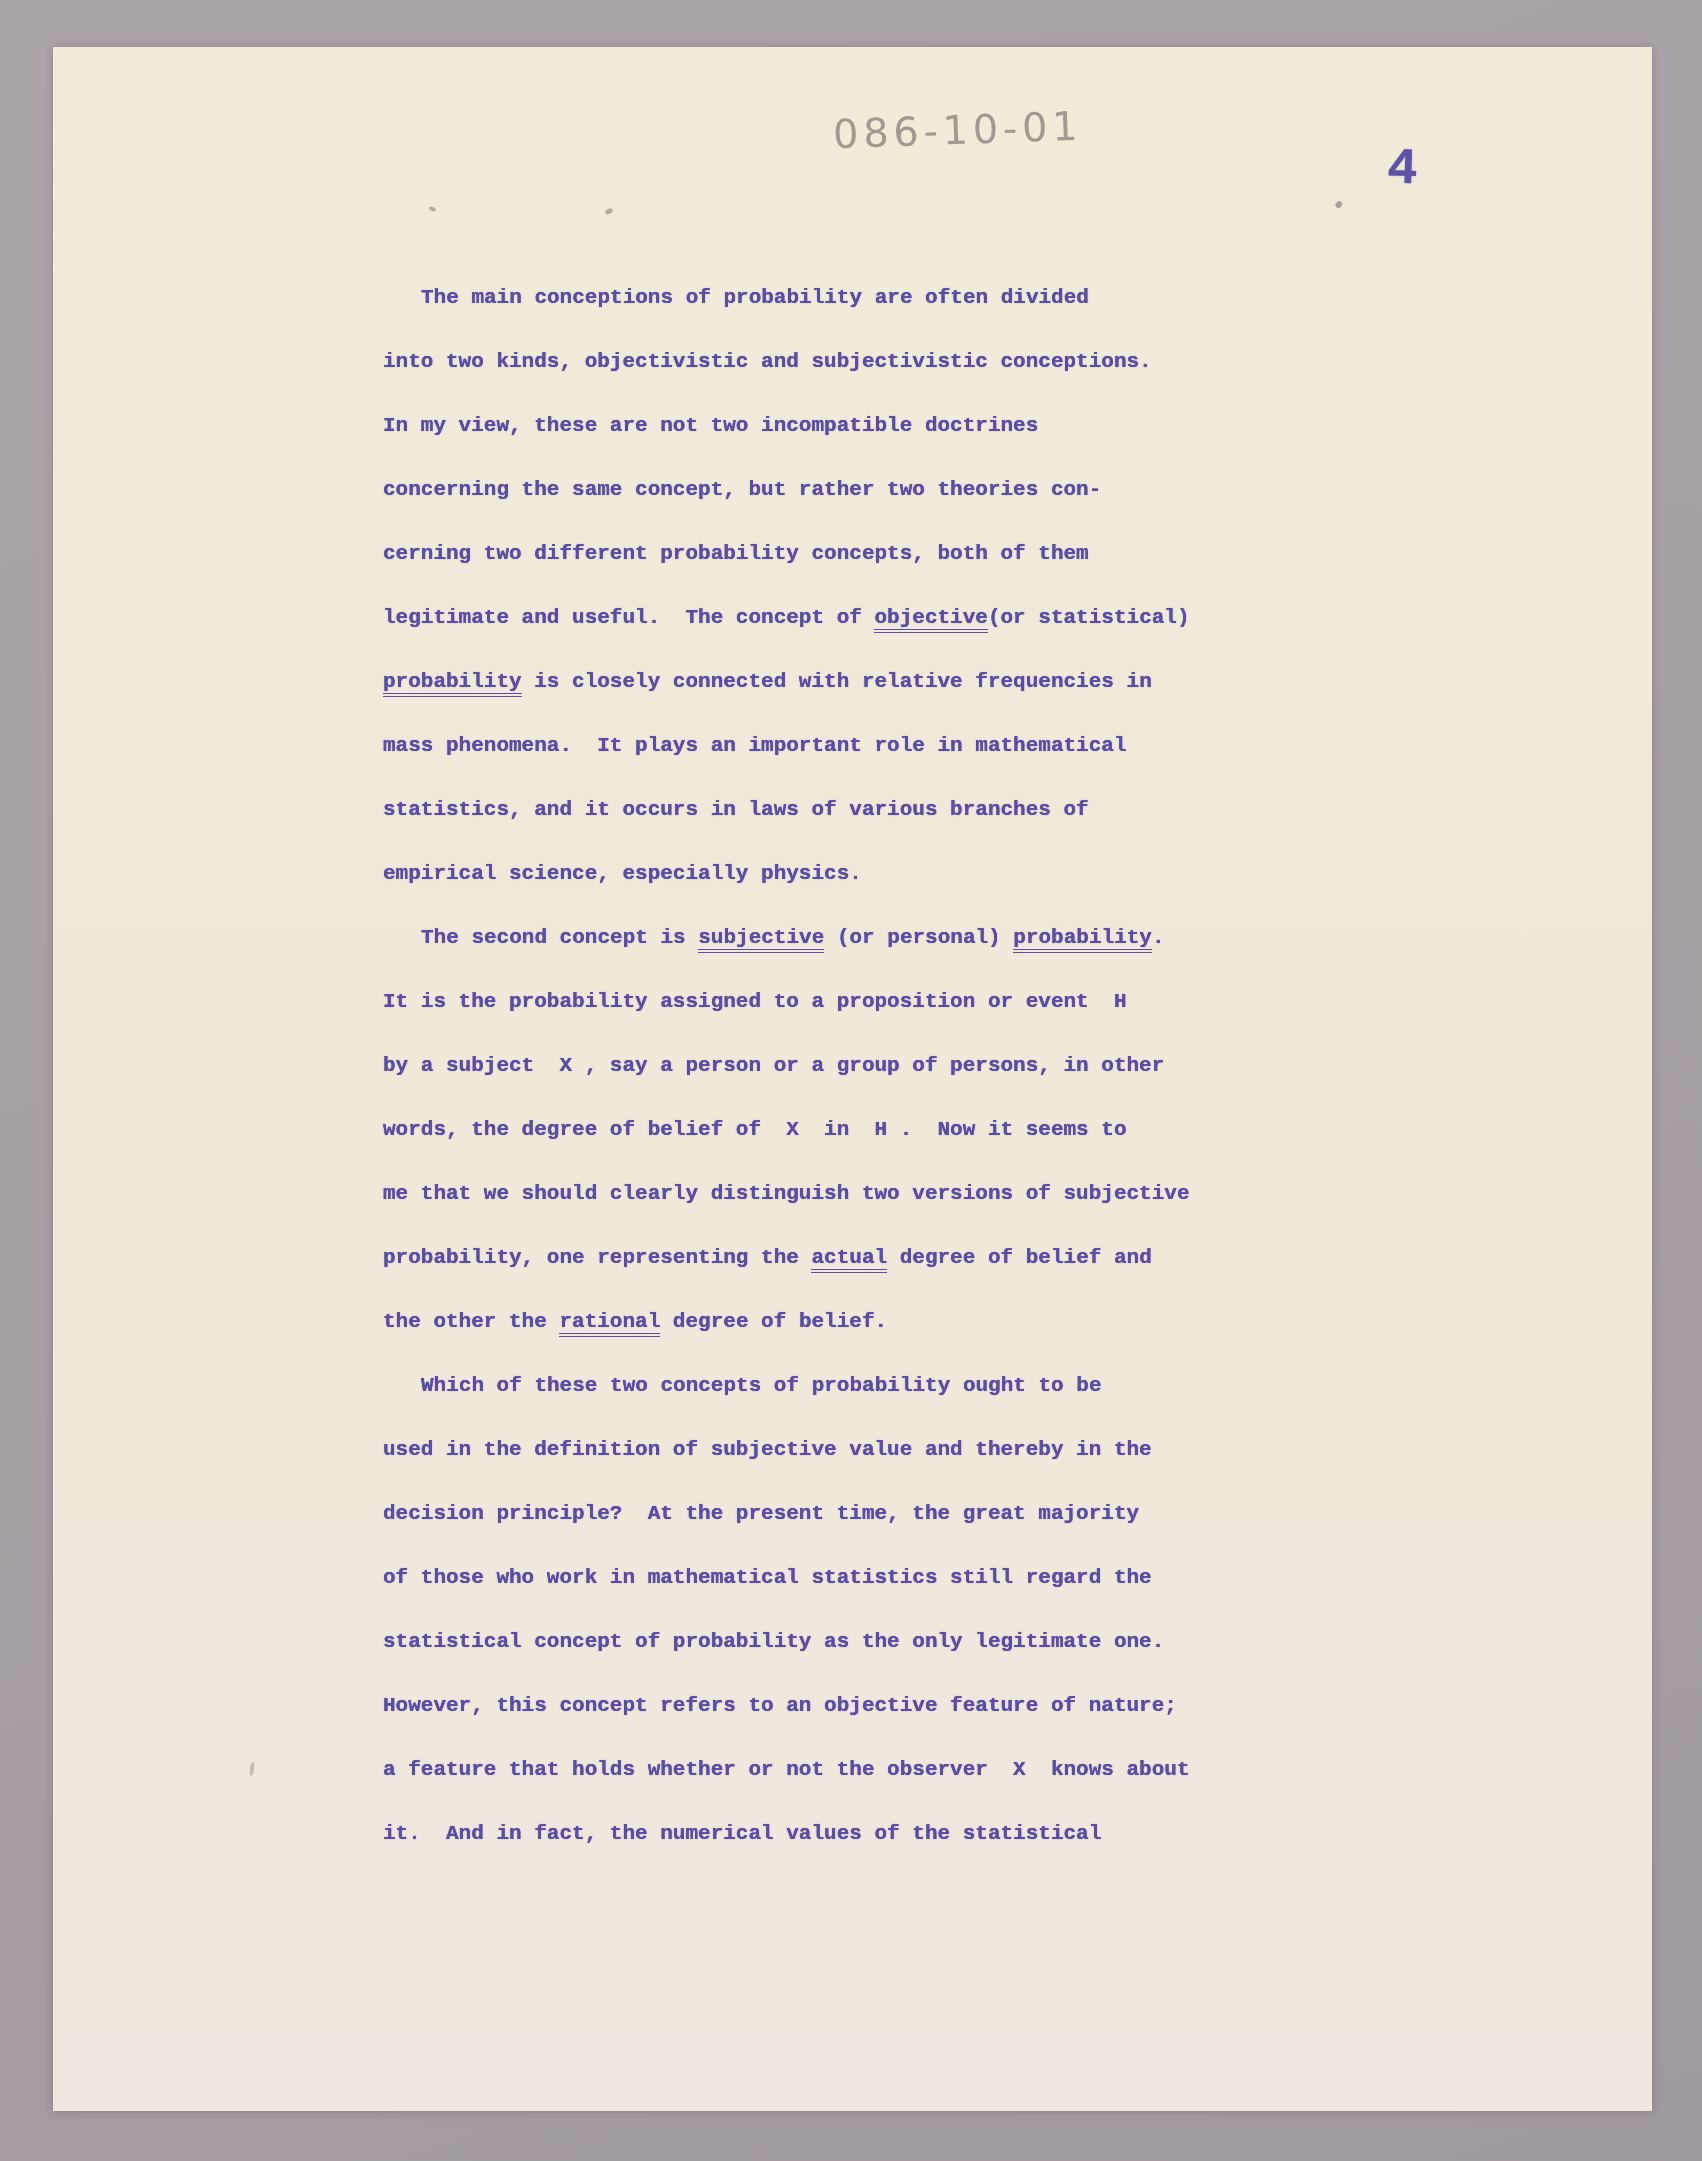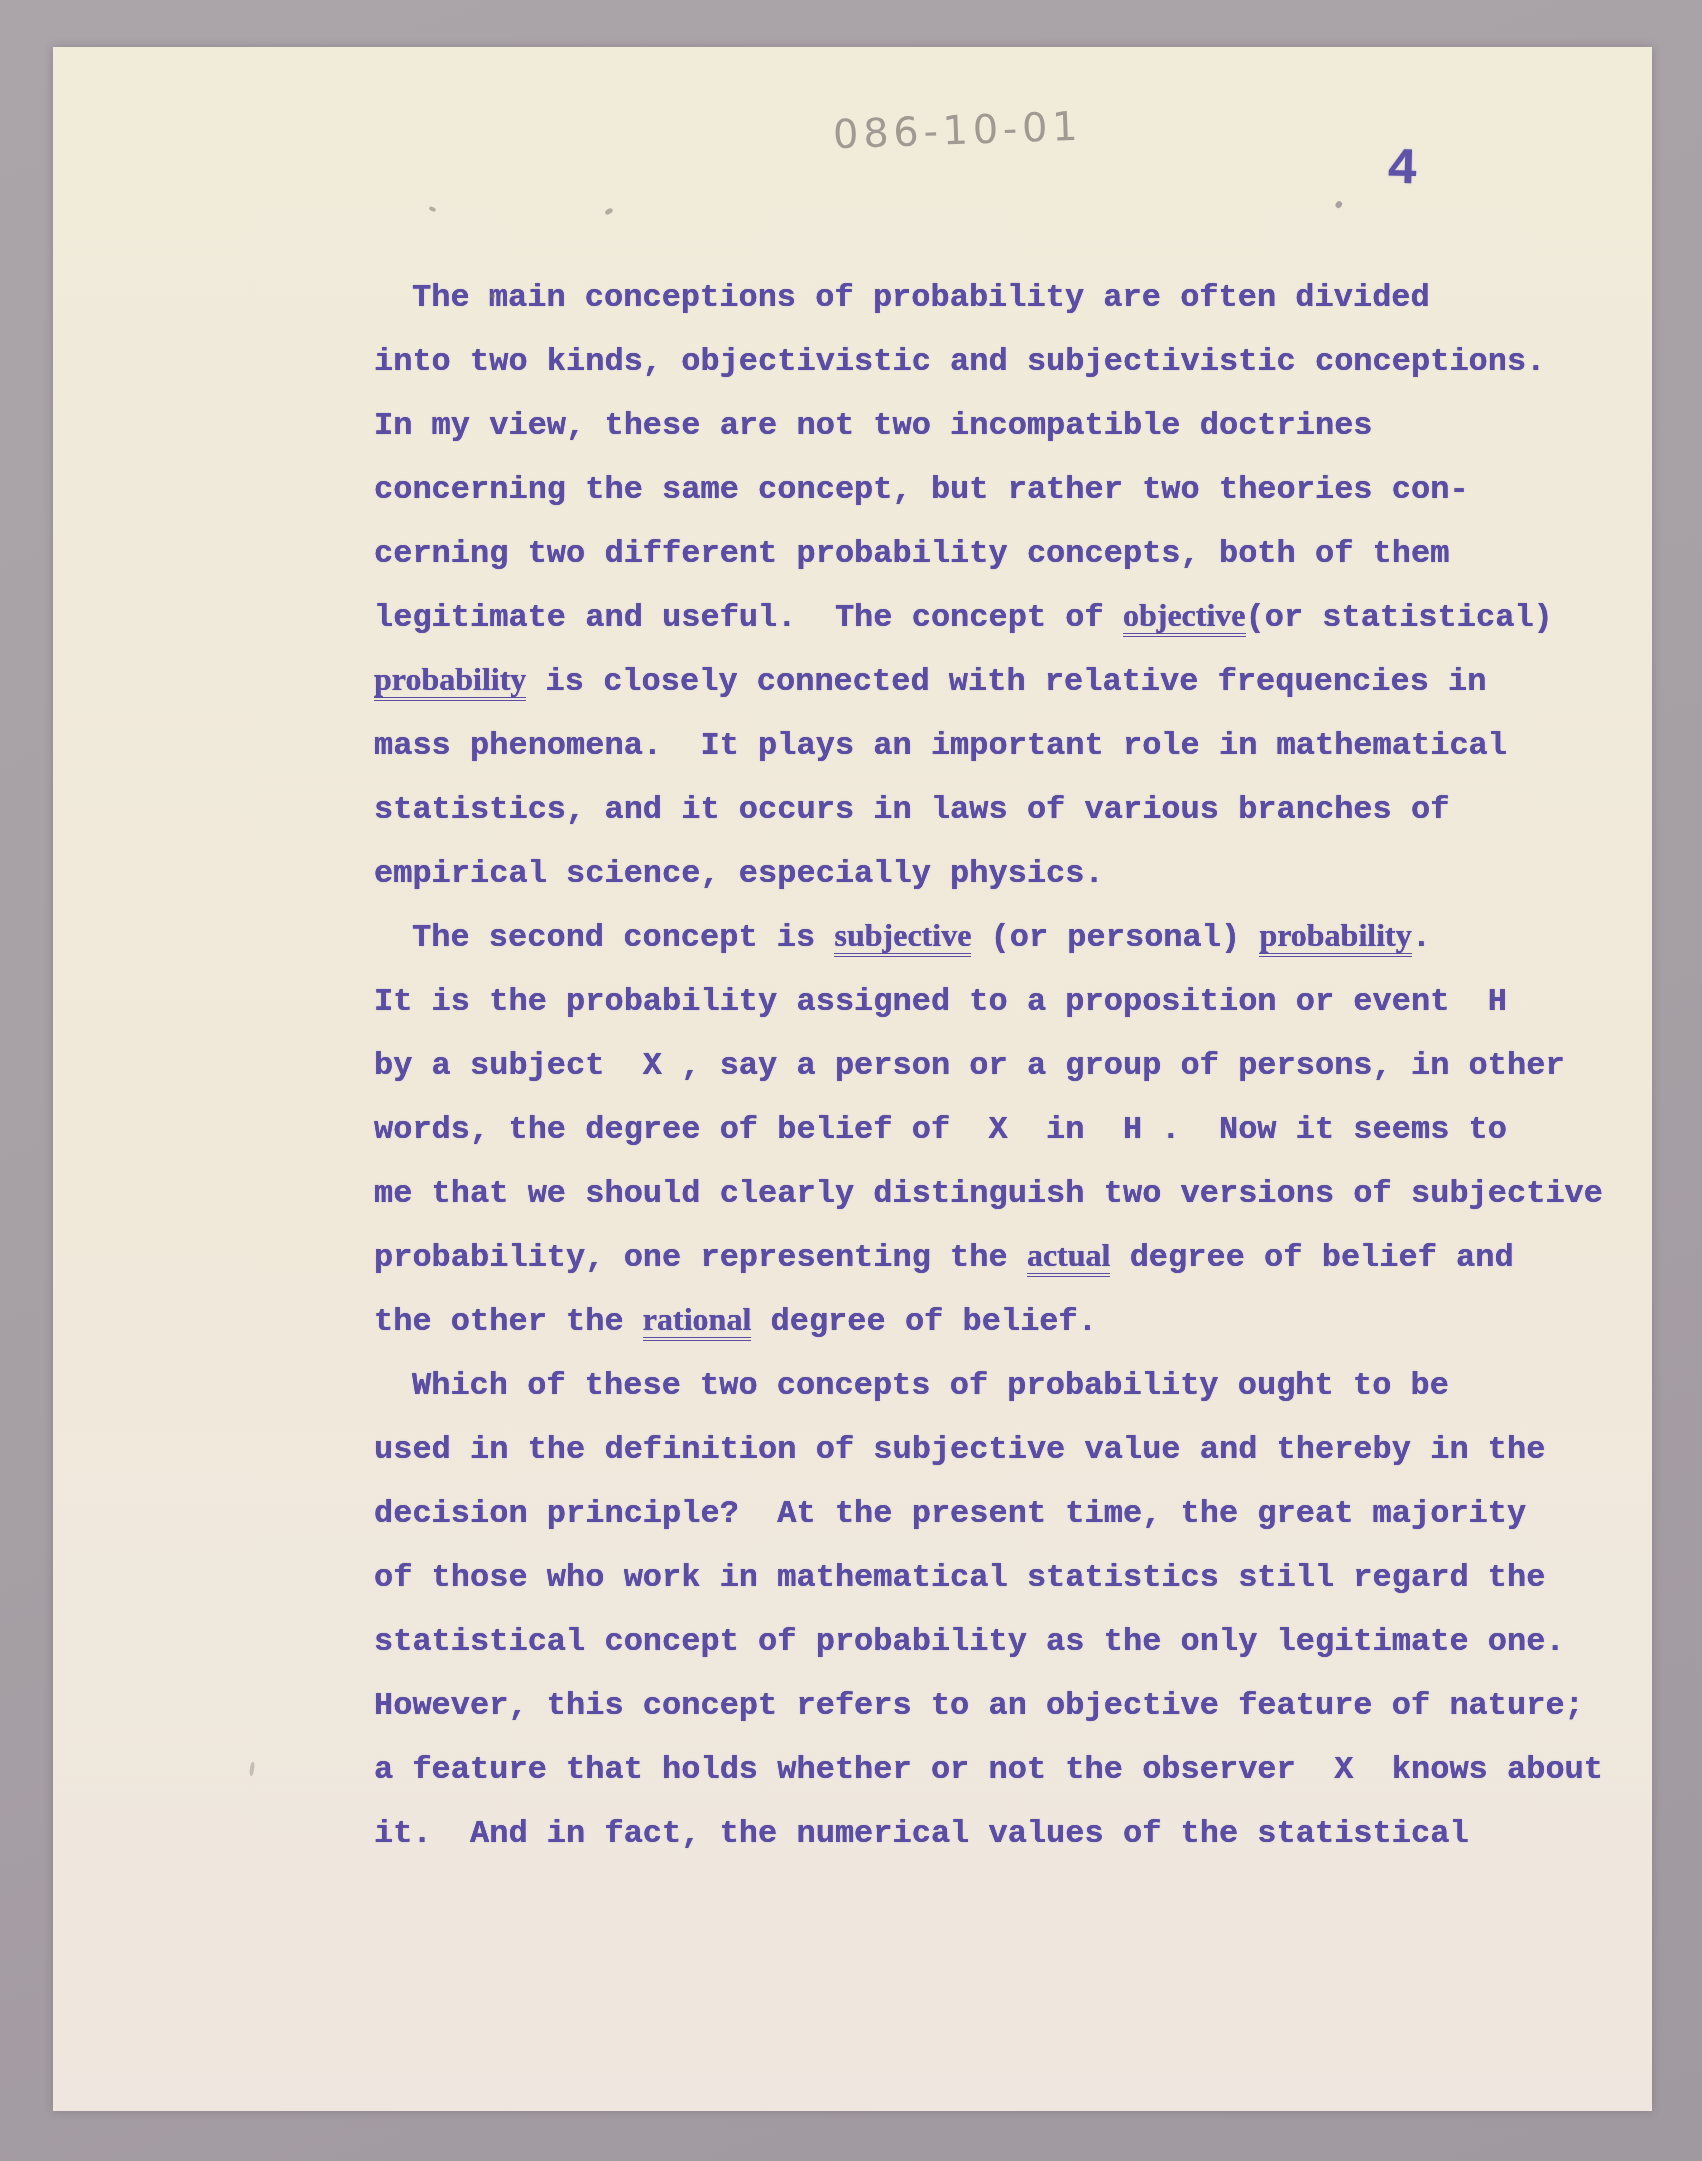--- a/index.html
+++ b/index.html
@@ -39,38 +39,37 @@
     left: 1334px;
     top: 94px;
     font-size: 51px;
     font-weight: bold;
     color: #5f53a8;
     transform: rotate(1.5deg);
     text-shadow: 0 0 1.4px rgba(95,83,168,0.55);
   }
   .typed {
     position: absolute;
-    left: 321px;
+    left: 330px;
     top: 219px;
     width: 1278px;
     color: #5a4da3;
-    font-size: 32px;
+    font-size: 21px;
     font-weight: bold;
     line-height: 64px;
     white-space: pre;
     text-shadow: 0 0 1.4px rgba(90,77,163,0.45), 0 0 0.5px rgba(70,58,150,0.8);
   }
   .line { height: 64px; }
   .line.indent { padding-left: 38px; }
   .u {
     display: inline-block;
     line-height: 1.05;
     border-bottom: 4.7px double currentColor;
     margin-bottom: -5.6px;
-    font-family: Liberation Serif, serif;
   }
   .speck {
     position: absolute;
     border-radius: 50%;
     background: #7e7870;
     opacity: 0.55;
   }
   .speck.s1 { left: 376px; top: 160px; width: 6.6px; height: 4.2px; transform: rotate(25deg); }
   .speck.s2 { left: 552px; top: 162px; width: 7.5px; height: 5.2px; transform: rotate(-30deg); }
   .speck.s3 { left: 437px; top: 247px; width: 4.7px; height: 3.8px; }

